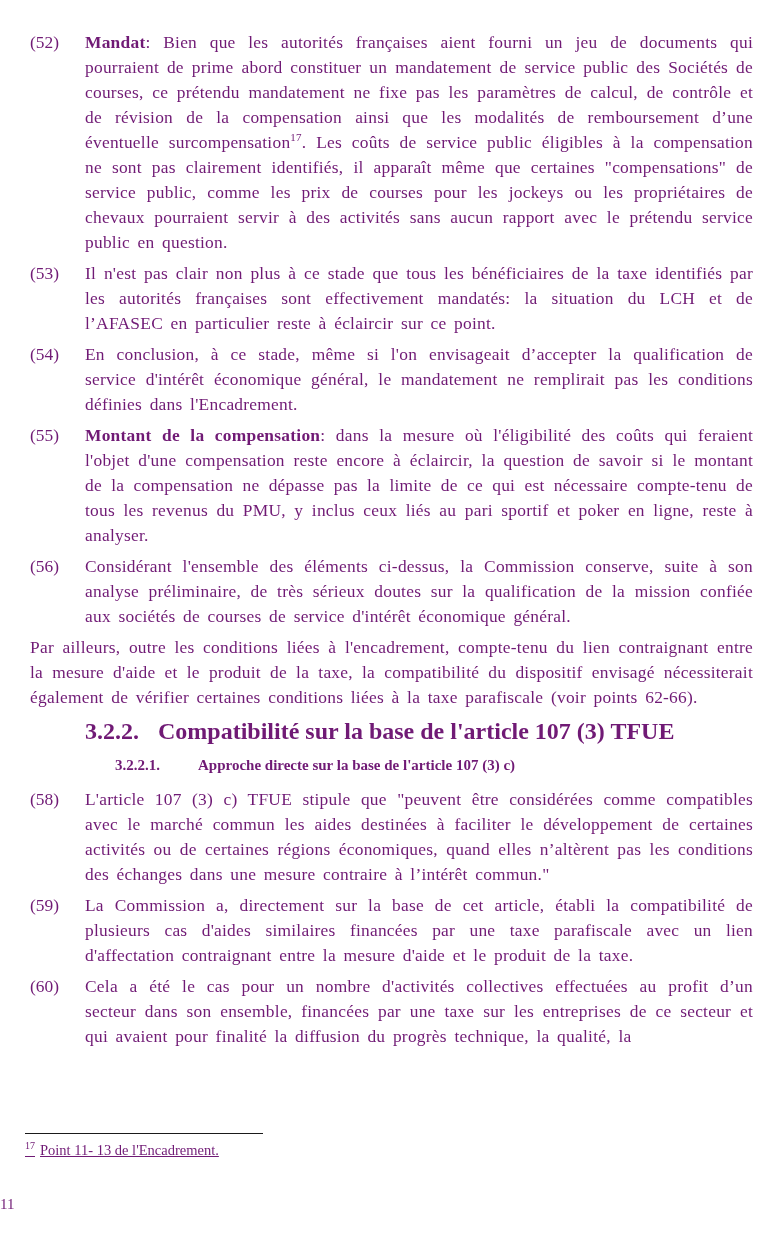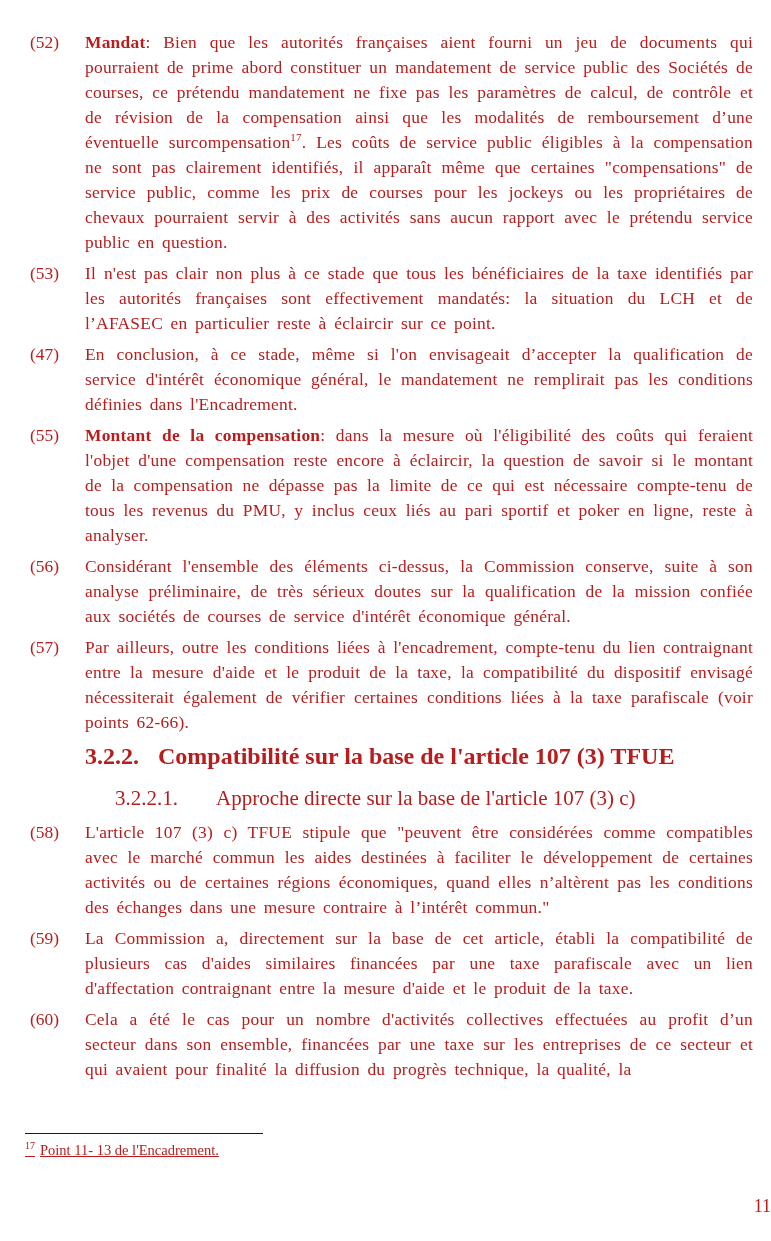--- a/index.html
+++ b/index.html
@@ -1,21 +1,21 @@
 <!DOCTYPE html>
 <html><head>
 <meta charset="utf-8">
 <style>
   html, body { margin: 0; padding: 0; background: #ffffff; }
   .page {
     position: relative;
     width: 771px;
     height: 1241px;
     background: #ffffff;
-    color: #b91c1c;
+    color: #701a75;
     font-family: "Liberation Serif", serif;
     overflow: hidden;
   }
   .content {
     position: absolute;
     left: 30px;
     top: 30px;
     width: 723px;
   }
   .para {
@@ -41,24 +41,24 @@
     vertical-align: super;
   }
   .heading-1 {
     font-weight: bold;
     font-size: 24px;
     line-height: 26px;
     margin: 8px 0 8px 55px;
   }
   .heading-1 .hnum { display: inline-block; margin-right: 19px; }
   .heading-2 {
-    font-weight: normal;
-    font-size: 21px;
+    font-weight: bold;
+    font-size: 15px;
     line-height: 26px;
-    margin: 16px 0 9px 85px;
+    margin: 8px 0 9px 85px;
   }
   .heading-2 .hnum { display: inline-block; margin-right: 38px; }
   .footnote-rule {
     position: absolute;
     left: 25px;
     top: 1133px;
     width: 238px;
     border-top: 1.5px solid #1a1a1a;
   }
   .footnote {
@@ -73,57 +73,56 @@
     font-size: 10px;
     line-height: 0;
     vertical-align: super;
     margin-right: 5px;
   }
   .page-number {
     position: absolute;
     left: 0;
     top: 1196px;
     width: 100%;
-    text-align: right;
-    font-size: 18px;
+    text-align: left;
+    font-size: 15px;
   }
 </style>
 </head>
 <body>
 
 <div class="page">
   <div class="content">
 
     <div class="para">
       <div class="para-num">(52)</div>
       <div class="para-body"><span class="lead">Mandat</span><span>: Bien que les autorités françaises aient fourni un jeu de documents qui pourraient de prime abord constituer un mandatement de service public des Sociétés de courses, ce prétendu mandatement ne fixe pas les paramètres de calcul, de contrôle et de révision de la compensation ainsi que les modalités de remboursement d’une éventuelle surcompensation</span><sup class="fnref">17</sup><span>. Les coûts de service public éligibles à la compensation ne sont pas clairement identifiés, il apparaît même que certaines "compensations" de service public, comme les prix de courses pour les jockeys ou les propriétaires de chevaux pourraient servir à des activités sans aucun rapport avec le prétendu service public en question.</span></div>
     </div>
 
     <div class="para">
       <div class="para-num">(53)</div>
       <div class="para-body">Il n'est pas clair non plus à ce stade que tous les bénéficiaires de la taxe identifiés par les autorités françaises sont effectivement mandatés: la situation du LCH et de l’AFASEC en particulier reste à éclaircir sur ce point.</div>
     </div>
 
     <div class="para">
-      <div class="para-num">(47)</div>
+      <div class="para-num">(54)</div>
       <div class="para-body">En conclusion, à ce stade, même si l'on envisageait d’accepter la qualification de service d'intérêt économique général, le mandatement ne remplirait pas les conditions définies dans l'Encadrement.</div>
     </div>
 
     <div class="para">
       <div class="para-num">(55)</div>
       <div class="para-body"><span class="lead">Montant de la compensation</span><span>: dans la mesure où l'éligibilité des coûts qui feraient l'objet d'une compensation reste encore à éclaircir, la question de savoir si le montant de la compensation ne dépasse pas la limite de ce qui est nécessaire compte-tenu de tous les revenus du PMU, y inclus ceux liés au pari sportif et poker en ligne, reste à analyser.</span></div>
     </div>
 
     <div class="para">
       <div class="para-num">(56)</div>
       <div class="para-body">Considérant l'ensemble des éléments ci-dessus, la Commission conserve, suite à son analyse préliminaire, de très sérieux doutes sur la qualification de la mission confiée aux sociétés de courses de service d'intérêt économique général.</div>
     </div>
 
     <div class="para">
-      <div class="para-num">(57)</div>
       <div class="para-body">Par ailleurs, outre les conditions liées à l'encadrement, compte-tenu du lien contraignant entre la mesure d'aide et le produit de la taxe, la compatibilité du dispositif envisagé nécessiterait également de vérifier certaines conditions liées à la taxe parafiscale (voir points 62-66).</div>
     </div>
 
     <div class="heading-1">
       <span class="hnum">3.2.2.</span><span>Compatibilité sur la base de l'article 107 (3) TFUE</span>
     </div>
 
     <div class="heading-2">
       <span class="hnum">3.2.2.1.</span><span>Approche directe sur la base de l'article 107 (3) c)</span>
     </div>

